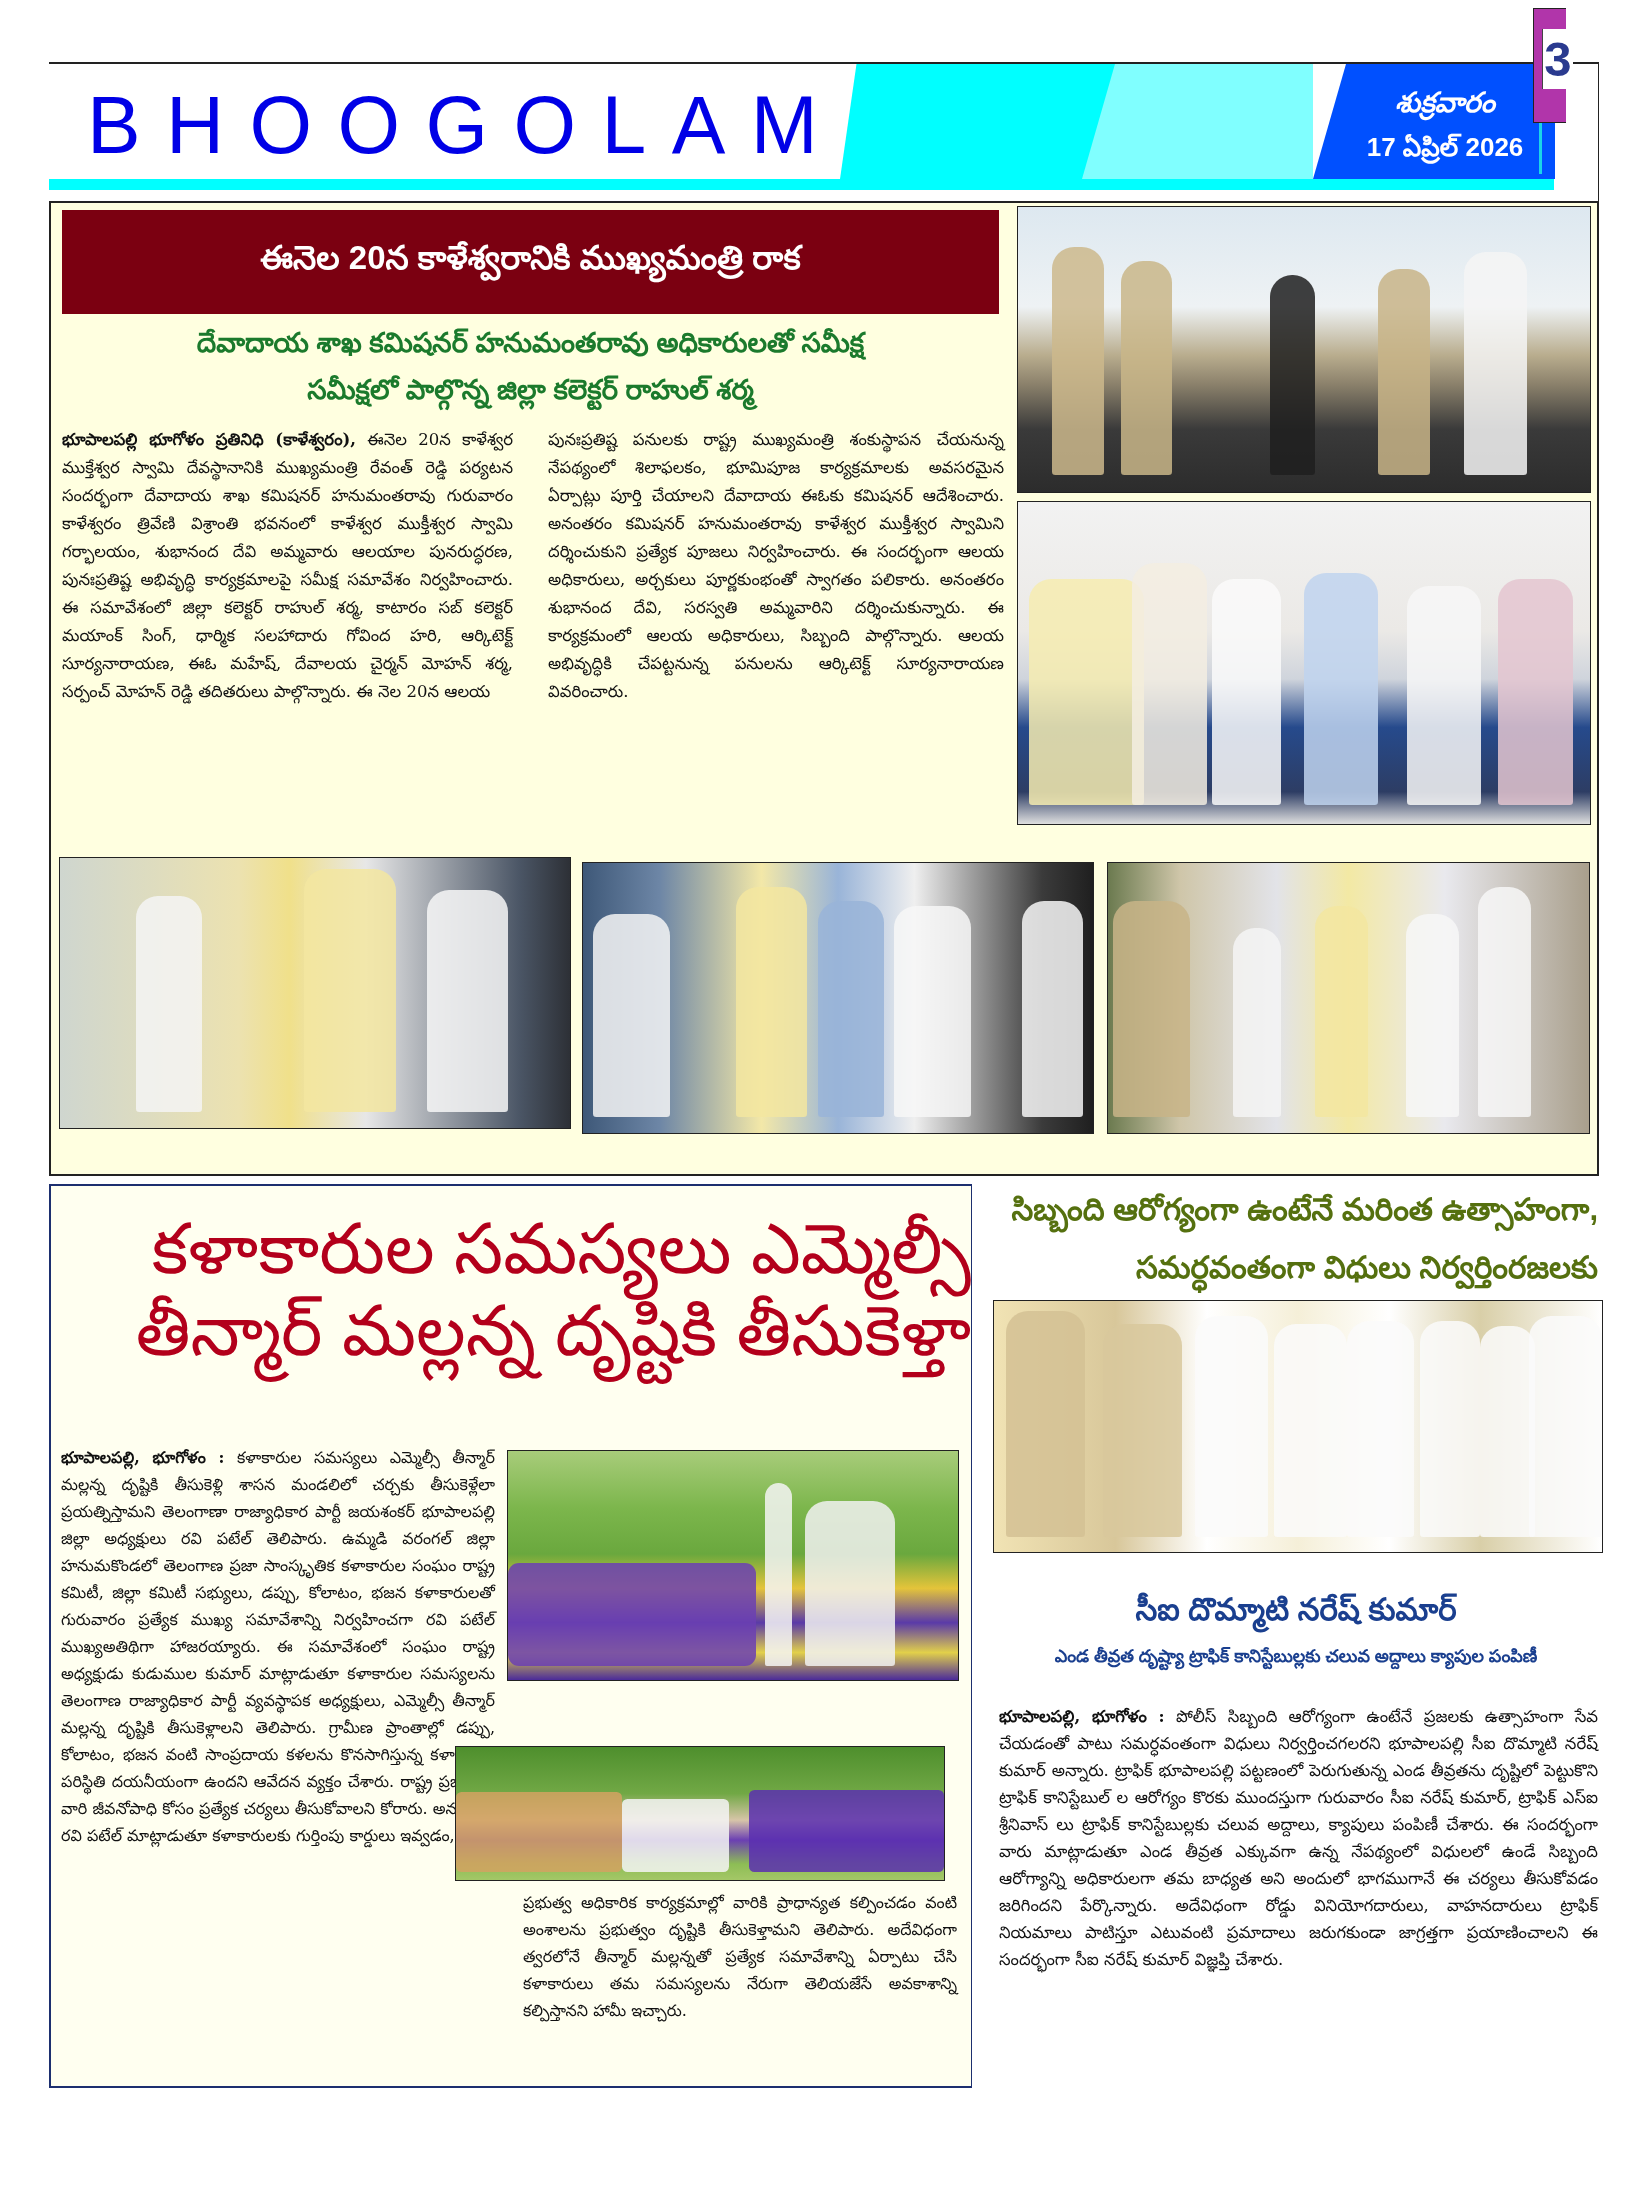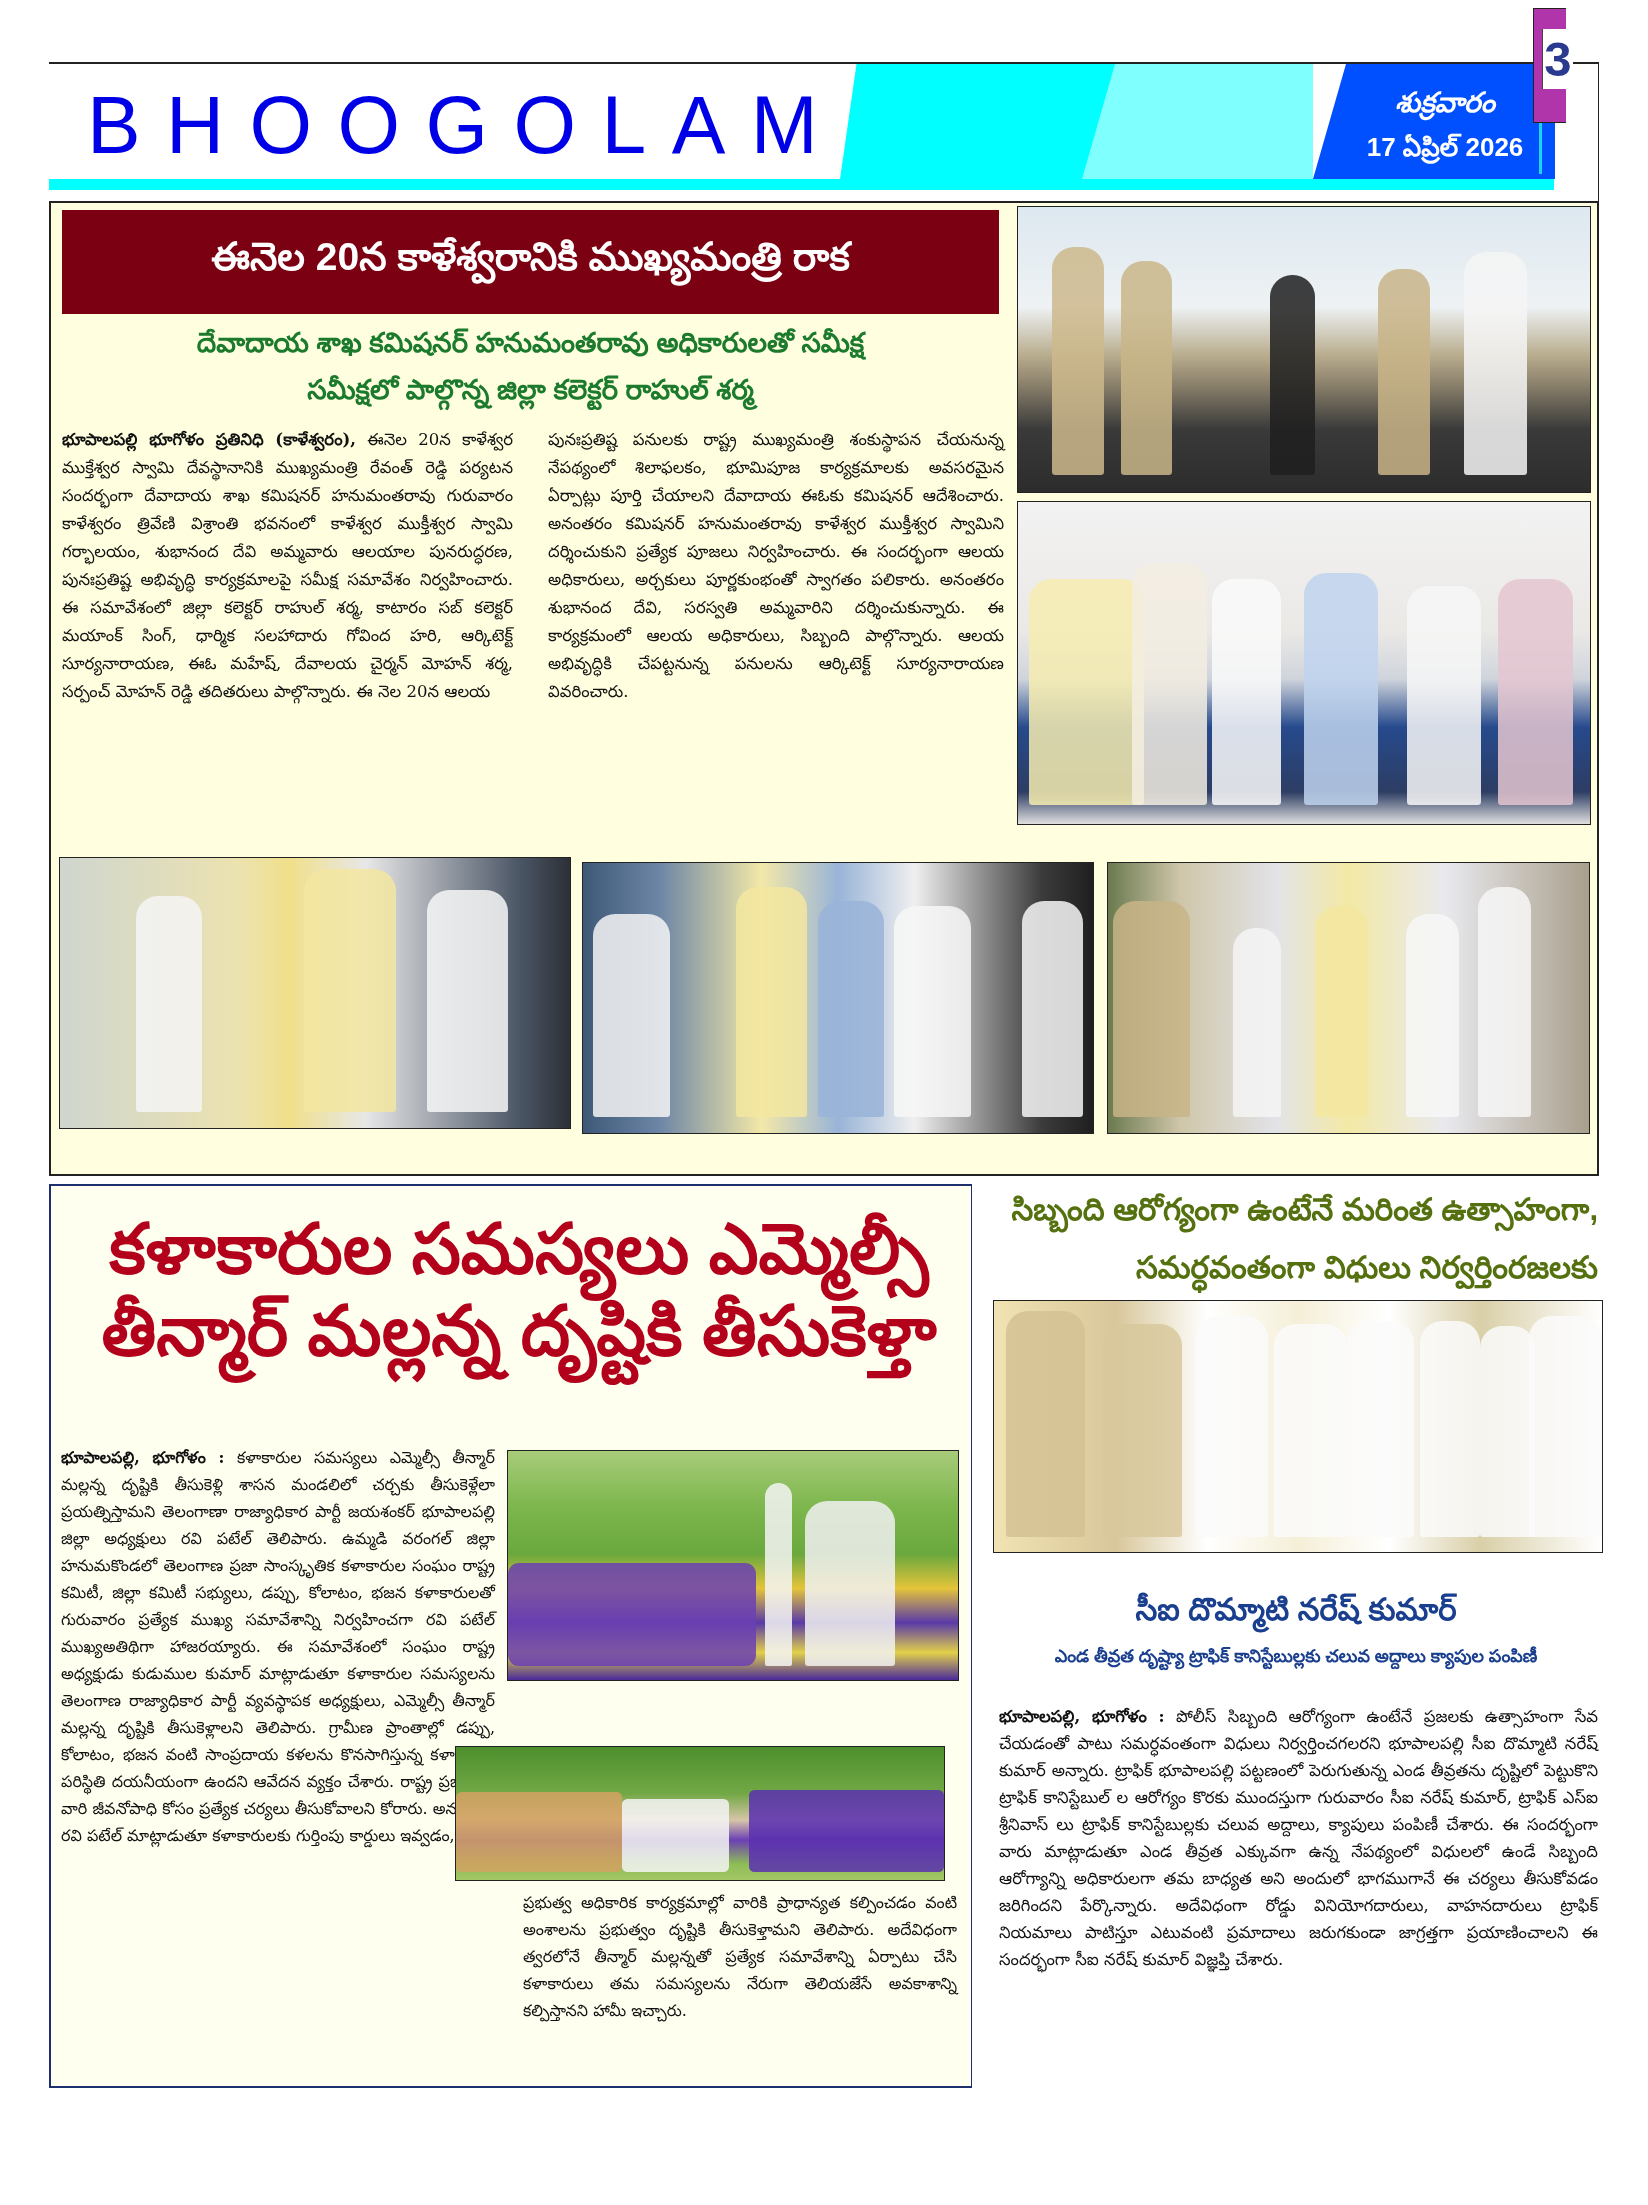--- a/index.html
+++ b/index.html
@@ -28,21 +28,21 @@
     border: 1.6px solid #222; border-right: none; }
   .page-number-box { position: absolute; left: 1542px; top: 28.6px; width: 31px; height: 60px; background: #fff; border-left: 1.1px solid #444;}
   .page-number { position: absolute; left: 1536px; top: 21px; width: 44px; text-align: center;
     font-family: "Liberation Sans", sans-serif; font-weight: bold; font-size: 49px; color: #2a3a8f; line-height: 77px; }
 
   
   .article-1 { position: absolute; left: 49px; top: 201px; width: 1550px; height: 975px;
     background: #ffffe0; border: 2.2px solid #222; border-bottom-width: 2.7px; }
   .a1-headline-box { position: absolute; left: 11px; top: 7.1px; width: 937px; height: 104px; background: #7b0011; }
   .a1-headline { position: absolute; left: 0; top: 0; width: 100%; height: 100%; display: flex; align-items: center; justify-content: center;
-    color: #fff; font-family: "Liberation Sans", sans-serif; font-weight: bold; font-size: 39px; }
+    color: #fff; font-family: "Liberation Sans", sans-serif; font-weight: bold; font-size: 33px; }
   .a1-sub { position: absolute; left: 11px; width: 937px; text-align: center; color: #1b7a2c;
     font-family: "Liberation Sans", sans-serif; font-weight: bold; font-size: 27.5px; line-height: 38px; }
   .a1-sub-1 { top: 121px; }
   .a1-sub-2 { top: 168px; }
   .body-col { position: absolute; font-family: "DejaVu Serif", serif; font-size: 16.5px; line-height: 28px;
     text-align: justify; color: #111; }
   .a1-col-1 { left: 11px; top: 223px; width: 451px; }
   .a1-col-2 { left: 497px; top: 223px; width: 456px; }
   .lead { font-weight: bold; }
   .photo { position: absolute; border: 1.6px solid #222; overflow: hidden; }
@@ -54,22 +54,22 @@
     background: linear-gradient(90deg, #cfd6cf 0%, #ece2b0 35%, #f0e08a 45%, #e7e7e7 60%, #4b5666 90%, #2d3036 100%); }
   .a1-photo-temple-2 { left: 531px; top: 659px; width: 512px; height: 272px;
     background: linear-gradient(90deg, #3e5878 0%, #6d86a6 15%, #f3e8a8 35%, #99b4d8 50%, #efefef 65%, #3b3b3b 90%, #1f1f1f 100%); }
   .a1-photo-temple-3 { left: 1056px; top: 659px; width: 483px; height: 272px;
     background: linear-gradient(90deg, #6b7a4f 0%, #cfc6a9 15%, #e2e3e8 35%, #f3e9a4 50%, #e9e9ee 70%, #a99f8c 100%); }
   .photo-fig { position: absolute; bottom: 6%; border-radius: 22px 22px 3.3px 3.3px; opacity: 0.85; }
 
   
   .article-2 { position: absolute; left: 49px; top: 1184px; width: 923px; height: 904px;
     background: #fffff0; border: 2.7px solid #1d2f6f; border-right-width: 1.6px; }
-  .a2-headline { position: absolute; left: 8px; width: 100%; text-align: center; color: #b3001b;
-    font-family: "Liberation Sans", sans-serif; font-weight: bold; font-size: 70px; line-height: 82px; }
+  .a2-headline { position: absolute; left: 0; width: 100%; text-align: right; color: #b3001b;
+    font-family: "Liberation Sans", sans-serif; font-weight: normal; font-size: 70px; line-height: 82px; }
   .a2-headline-1 { top: 22px; }
   .a2-headline-2 { top: 104px; }
   .a2-sub { position: absolute; left: 0; top: 206px; width: 100%; text-align: center; color: #e00000;
     font-family: "Liberation Sans", sans-serif; font-weight: bold; font-size: 28.6px; line-height: 38px; }
   .a2-col-1 { left: 10px; top: 258px; width: 434px; font-size: 16px; line-height: 27px; }
   .a2-col-2 { left: 472px; top: 703px; width: 434px; font-size: 16px; line-height: 27px; }
   .a2-photo-circle { left: 456px; top: 264px; width: 452px; height: 231px;
     background: linear-gradient(180deg, #a8cc7a 0%, #7cb64c 25%, #6aa83e 45%, #e4c43a 60%, #5a3aa8 75%, #e2d04a 88%, #4b2b9a 100%); }
   .a2-photo-group { left: 404px; top: 560px; width: 490px; height: 135px;
     background: linear-gradient(180deg, #4e8f2d 0%, #71a845 35%, #d7c5a8 55%, #6b3fb3 70%, #8dbd55 88%, #a4c767 100%); }

